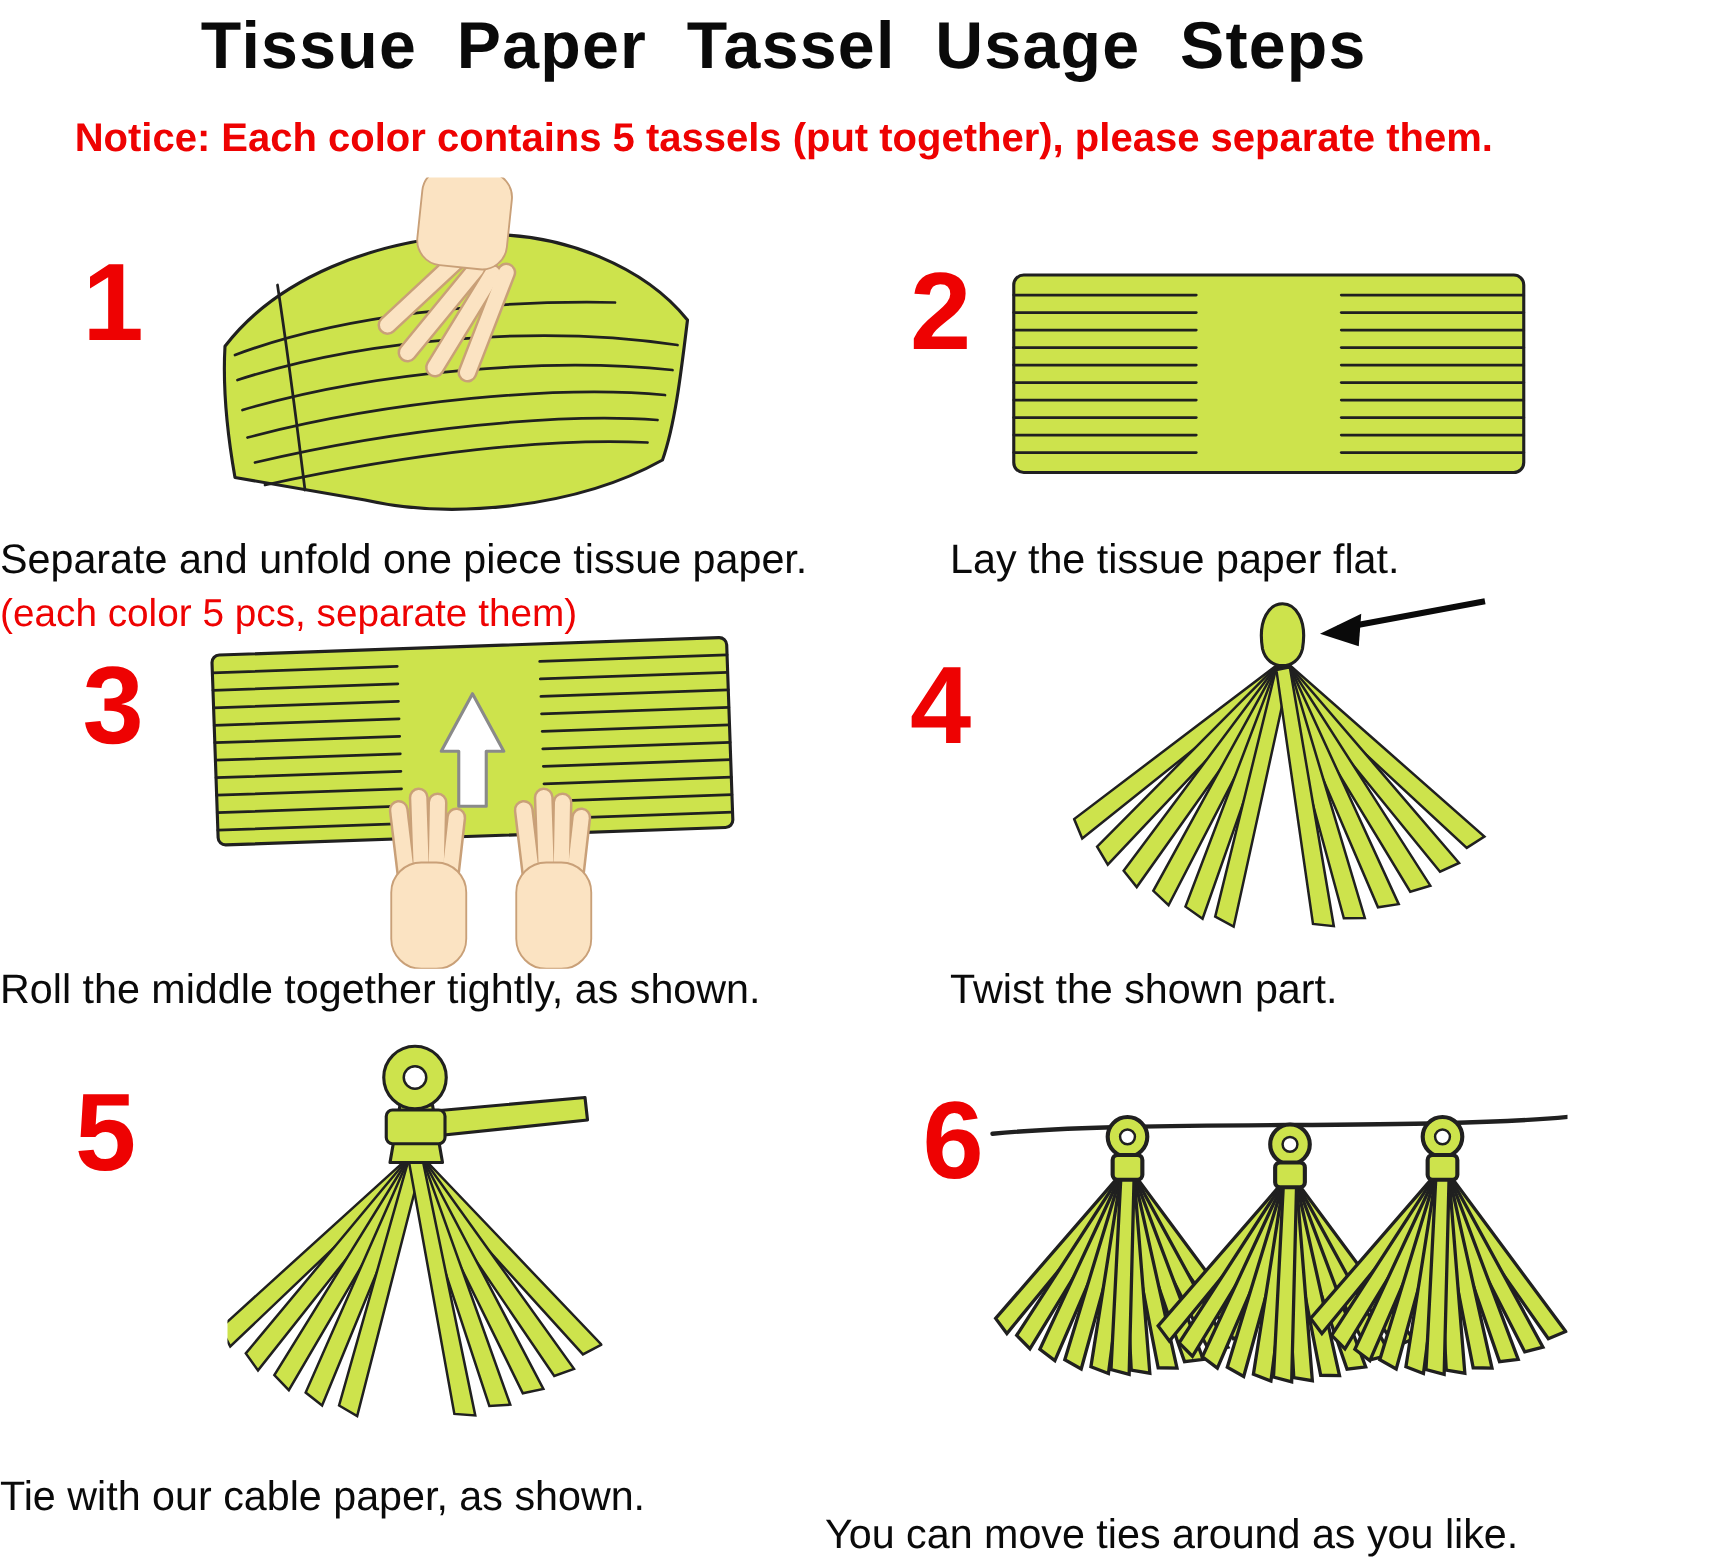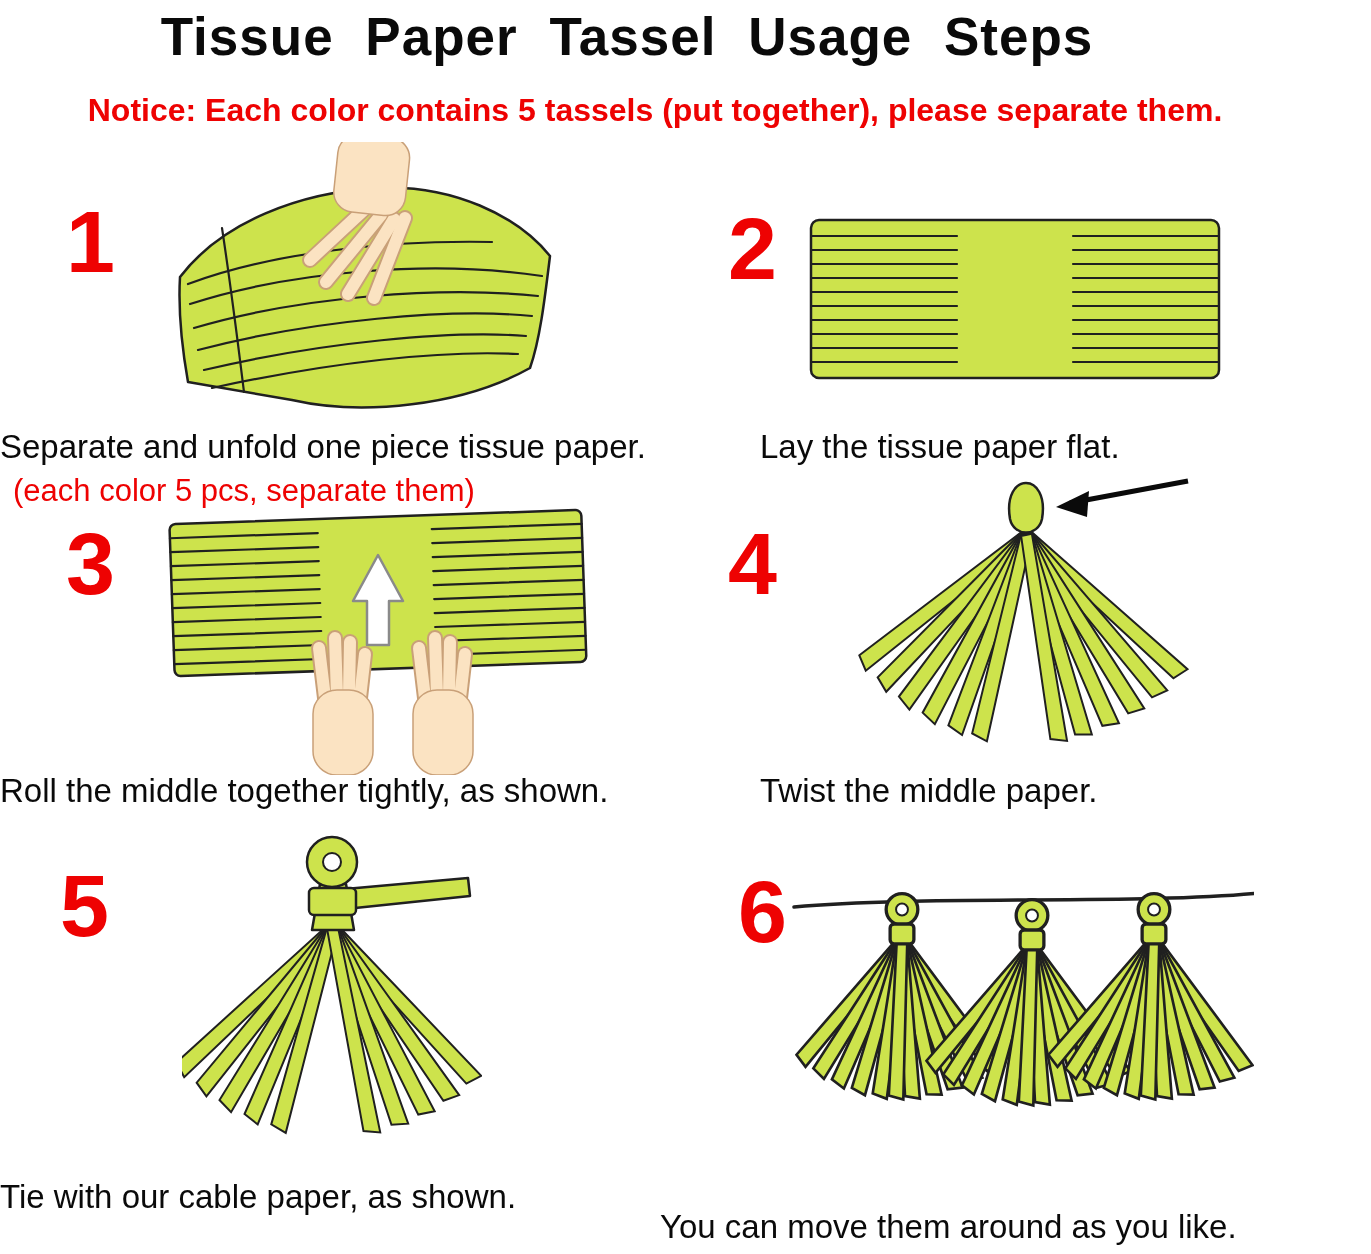--- a/index.html
+++ b/index.html
@@ -2,24 +2,24 @@
 <html style="--accent-red: #ee0202; --tissue-green: #cde34c; --paper-outline: #202020; --skin: #fbe3c2;"><head>
 <meta charset="utf-8">
 <style>
   * { margin:0; padding:0; box-sizing:border-box; }
   :root { --accent-red:#ee0202; --tissue-green:#cde34c; --paper-outline:#202020; --skin:#fbe3c2; }
   body { background:#ffffff; font-family:"Liberation Sans", sans-serif; }
   .canvas { position:relative; width:1254px; height:1254px; background:#fff; overflow:hidden;padding-left:43px; }
   .title { position:absolute; top:6px; left:0; width:100%; text-align:center;
            font-size:53px; font-weight:800; color:#0a0a0a; letter-spacing:1px; word-spacing:16px; }
   .notice { position:absolute; top:92px; left:0; width:100%; text-align:center;
-            font-size:32px; font-weight:700; color:var(--accent-red); white-space:nowrap;margin-left:28px; }
+            font-size:32px; font-weight:700; color:var(--accent-red); white-space:nowrap; }
   .stepnum { position:absolute; font-size:88px; font-weight:700; color:var(--accent-red); line-height:1; }
   .caption { position:absolute; font-size:33px; color:#0a0a0a; }
-  .caption.red { color:var(--accent-red); font-size:31px;margin-left:13px; }
+  .caption.red { color:var(--accent-red); font-size:31px; }
   .illus { position:absolute; }
   .paper { fill:var(--tissue-green); stroke:var(--paper-outline); stroke-width:2.5; stroke-linejoin:round; }
   .strip { fill:var(--tissue-green); stroke:var(--paper-outline); stroke-width:2; }
   .ink   { fill:none; stroke:var(--paper-outline); stroke-width:2.2; stroke-linecap:round; }
   .ink-thin { fill:none; stroke:var(--paper-outline); stroke-width:3.5; stroke-linecap:round; }
   .skin { fill:var(--skin); stroke:#c9a078; stroke-width:1.5; }
   .finger-out { stroke:#c9a078; stroke-width:16; fill:none; stroke-linecap:round; }
   .finger-in  { stroke:var(--skin); stroke-width:12; fill:none; stroke-linecap:round; }
   .white-arrow { fill:#ffffff; stroke:#8a8a8a; stroke-width:2.5; stroke-linejoin:round; }
   .blackline { stroke:#0a0a0a; stroke-width:5; fill:none; }
@@ -220,17 +220,17 @@
     <path class="ink-thin" d="M4,22 C130,10 350,20 470,8"></path>
     <use href="#minitassel" transform="translate(112,6) scale(1.32)"></use>
     <use href="#minitassel" transform="translate(242,12) scale(1.32)"></use>
     <use href="#minitassel" transform="translate(364,6) scale(1.32)"></use>
   </svg>
 
   <div class="caption" style="left:0;top:428px;width:770px">Separate and unfold one piece tissue paper.</div>
   <div class="caption red" style="left:0;top:473px;width:770px">(each color 5 pcs, separate them)</div>
   <div class="caption" style="left:760px;top:428px;width:525px">Lay the tissue paper flat.</div>
   <div class="caption" style="left:0;top:772px;width:770px">Roll the middle together tightly, as shown.</div>
-  <div class="caption" style="left:760px;top:772px;width:525px">Twist the middle paper.</div>
+  <div class="caption" style="left:760px;top:772px;width:525px">Twist the shown part.</div>
   <div class="caption" style="left:0;top:1178px;width:660px">Tie with our cable paper, as shown.</div>
-  <div class="caption" style="left:660px;top:1208px;width:711px">You can move them around as you like.</div>
+  <div class="caption" style="left:660px;top:1208px;width:711px">You can move ties around as you like.</div>
 
 </div>
 
 </body></html>

